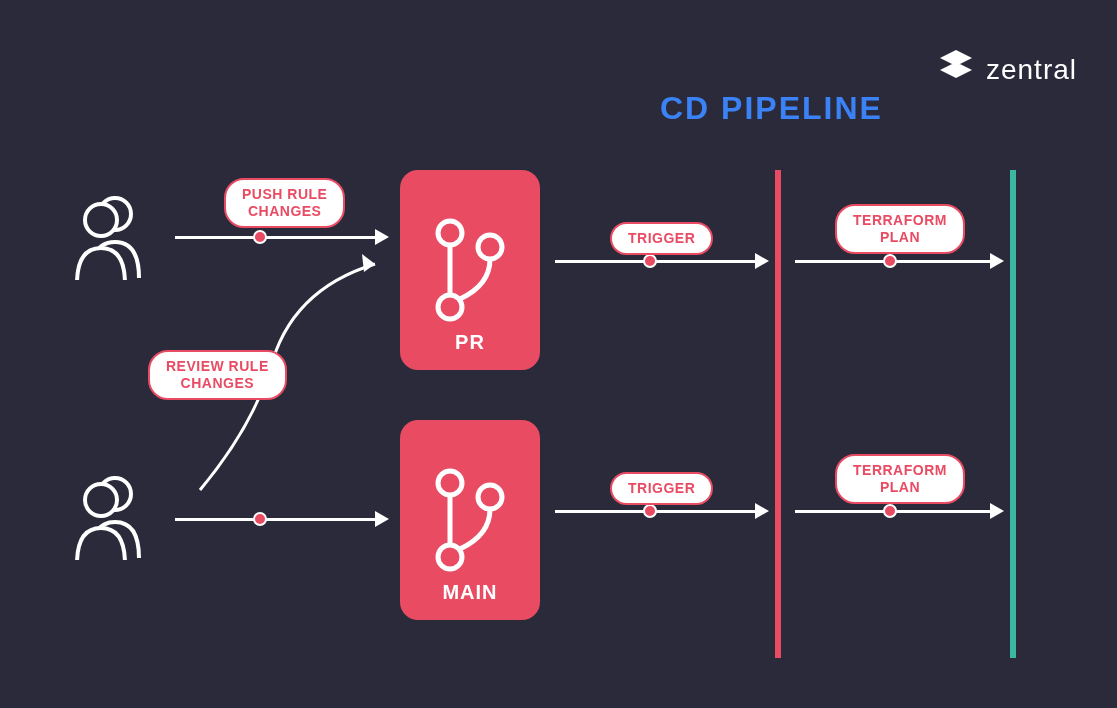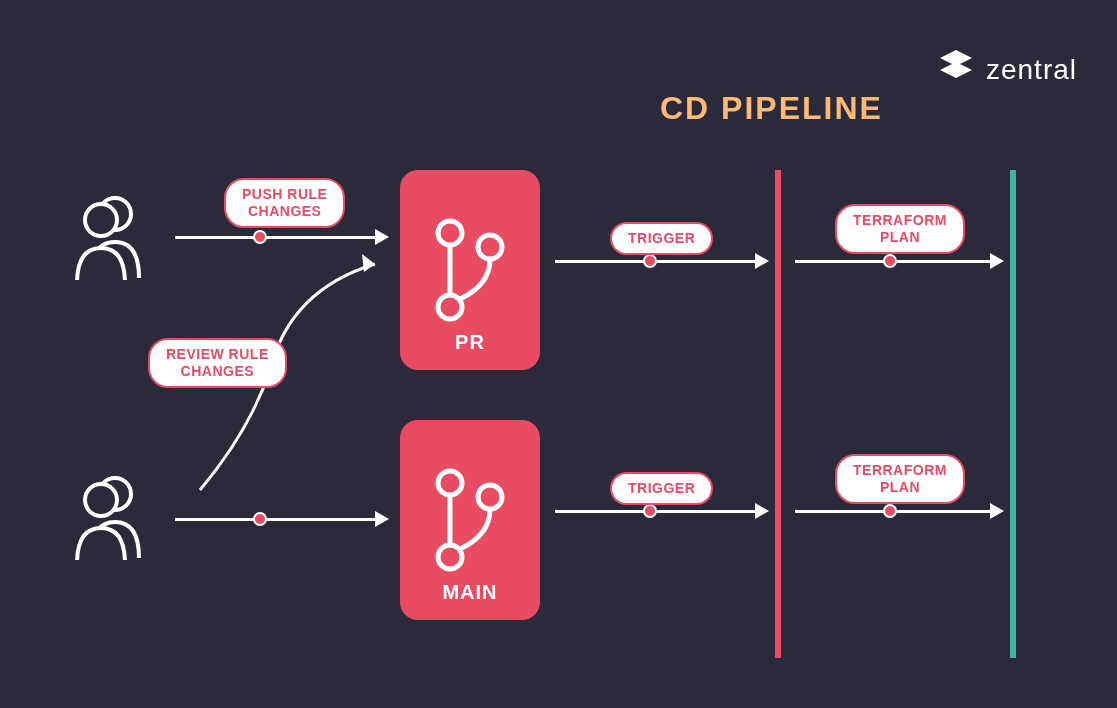--- a/index.html
+++ b/index.html
@@ -13,21 +13,21 @@
     overflow: hidden;
   }
   .canvas {
     position: absolute;
     inset: 0;
   }
   .title {
     position: absolute;
     top: 90px;
     left: 660px;
-    color: #fdba74;
+    color: #3b82f6;
     font-size: 32px;
     font-weight: 700;
     letter-spacing: 2px;
   }
   .brand {
     position: absolute;
     top: 50px;
     right: 40px;
     display: flex;
     flex-direction: row;
@@ -185,21 +185,21 @@
 
   <div class="arrow-line" style="top:518px; left:175px; width:200px"></div>
   <div class="arrow-head" style="top:511px; left:375px"></div>
   <div class="dot" style="top:519px; left:260px"></div>
 
   <svg style="position:absolute; top:250px; left:170px; width:230px; height:270px; overflow:visible">
     <path d="M30 240 Q80 180 100 120 Q120 40 205 14" fill="none" stroke="#fff" stroke-width="3"></path>
     <polygon points="205,14 192,4 194,22" fill="#fff"></polygon>
   </svg>
   <div class="dot" style="top:372px; left:272px"></div>
-  <div class="pill" style="top:338px; left:148px; white-space:pre-line">REVIEW RULE
+  <div class="pill" style="top:350px; left:148px; white-space:pre-line">REVIEW RULE
 CHANGES</div>
 
   <div class="arrow-line" style="top:510px; left:555px; width:200px"></div>
   <div class="arrow-head" style="top:503px; left:755px"></div>
   <div class="dot" style="top:511px; left:650px"></div>
   <div class="pill" style="top:472px; left:610px">TRIGGER</div>
 
   <div class="arrow-line" style="top:510px; left:795px; width:195px"></div>
   <div class="arrow-head" style="top:503px; left:990px"></div>
   <div class="dot" style="top:511px; left:890px"></div>

